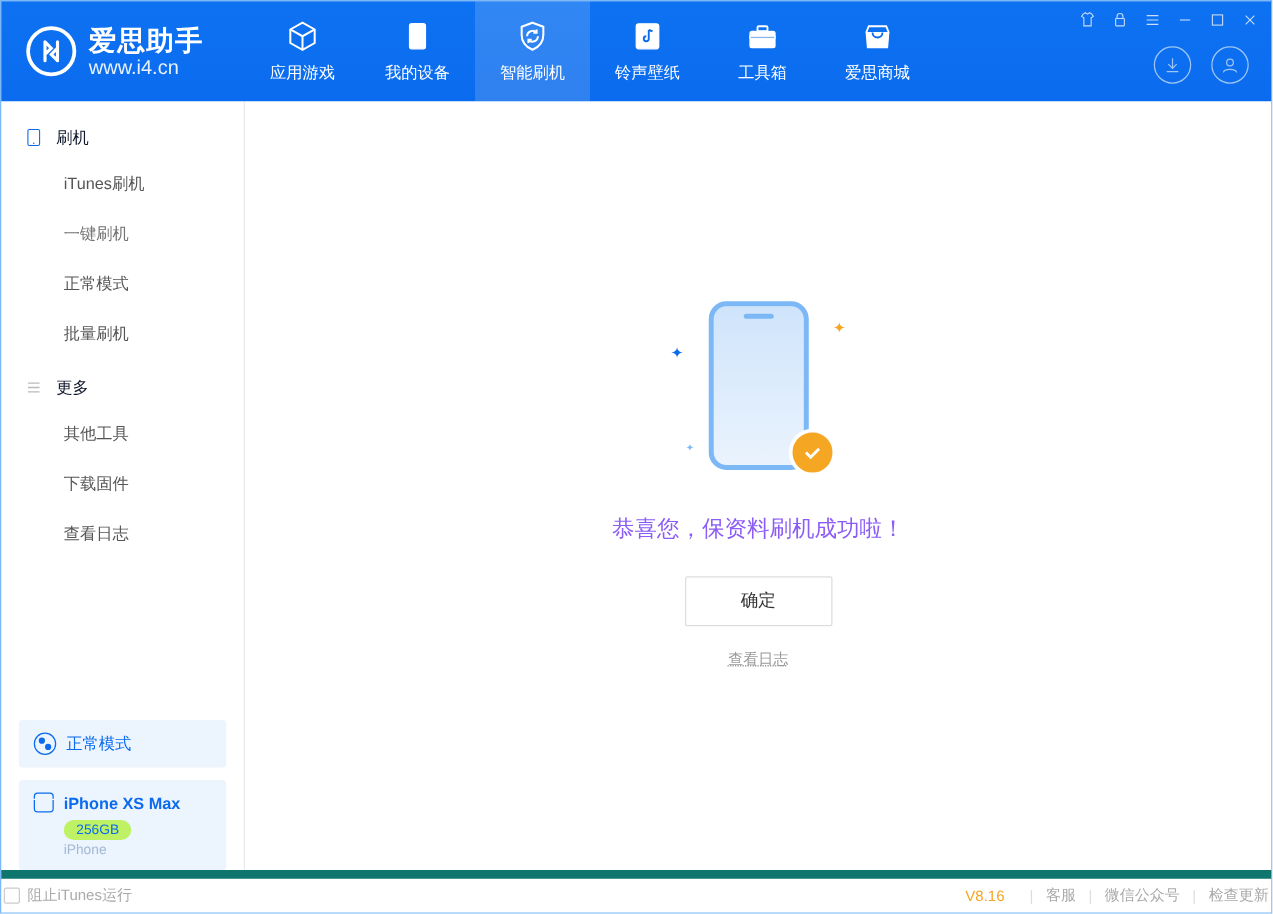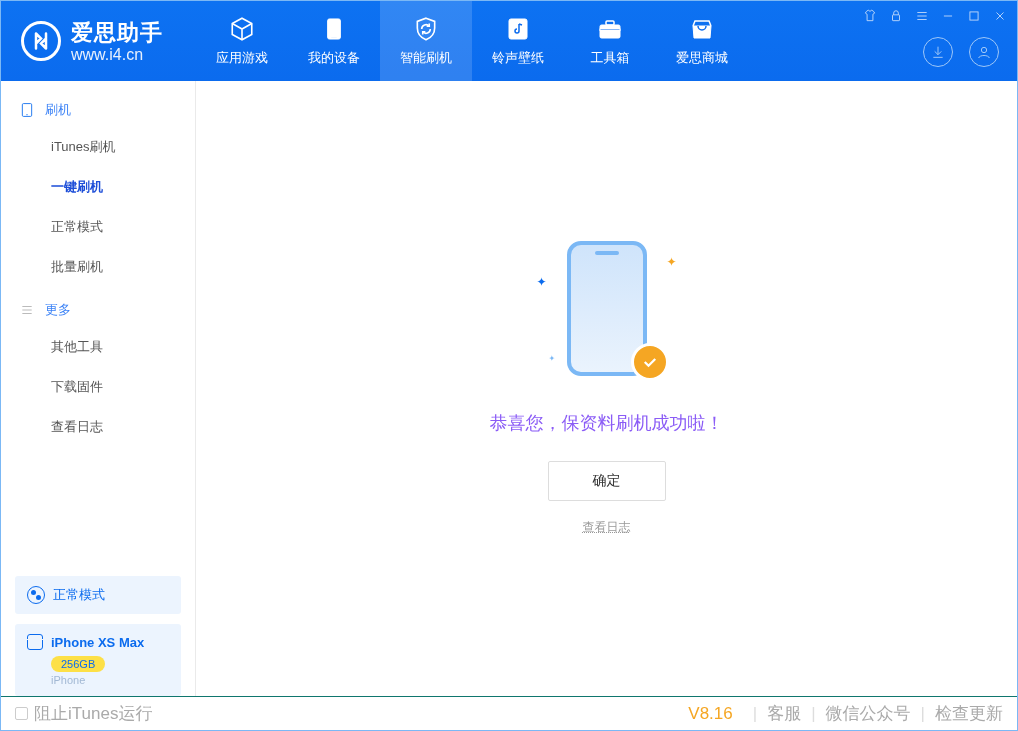--- a/index.html
+++ b/index.html
@@ -20,57 +20,57 @@
 .winctrl { position: absolute; right: 10px; top: 8px; display: flex; gap: 12px; color: #dce9fb; font-size: 14px; align-items: center; }
 .winctrl span { cursor: pointer; opacity:.9; }
 .winctrl svg { width:14px; height:14px; stroke:#dce9fb; fill:none; stroke-width:1.5;}
 .hdr-right { position:absolute; right:18px; bottom:14px; display:flex; gap:16px; }
 .hdr-right .circ { width:30px; height:30px; border:1.5px solid #9ec7f8; border-radius:50%; display:flex; align-items:center; justify-content:center; cursor:pointer;}
 .hdr-right svg { stroke:#9ec7f8; fill:none; stroke-width:1.5;}
 
 .body { flex: 1; display: flex; overflow: hidden; }
 .sidebar { width: 195px; border-right: 1px solid #eaeaea; display: flex; flex-direction: column; font-size: 13px; color: #555; }
 .side-scroll { flex:1; overflow:auto; padding-top: 6px;}
-.grp-title { padding: 14px 18px 8px 18px; display: flex; align-items: center; color: #3b82f6; font-weight: 500; font-size: 13px;}
+.grp-title { padding: 14px 18px 8px 18px; display: flex; align-items: center; color: #0f172a; font-weight: 500; font-size: 13px;}
 .grp-title .gi { width: 16px; height:16px; margin-right: 10px; display:flex; align-items:center; justify-content:center;}
 .sub { padding: 11px 18px 11px 50px; cursor: pointer; color:#555;}
-.sub.active { color: #1d4ed8; font-weight: bold; }
+.sub.active { color: #737373; }
 
 .side-bottom { padding: 12px 14px 0 14px; }
 .mode-card { background:#ecf4fe; border-radius:3px; padding:10px 12px; display:flex; align-items:center; color:#0b6bee; font-size:13px; margin-bottom:10px;}
 .mode-card .mi { width:18px; height:18px; margin-right:8px; border:1.5px solid #0b6bee; border-radius:50%; position:relative;}
 .mode-card .mi:before, .mode-card .mi:after { content:""; position:absolute; background:#0b6bee; width:5px; height:5px; border-radius:50%;}
 .mode-card .mi:before{ top:3px; left:3px;}
 .mode-card .mi:after{ bottom:3px; right:3px;}
 .dev-card { background:#ecf4fe; border-radius:3px; padding:10px 12px; color:#0b6bee; font-size:13px;}
 .dev-card .dn { font-weight:700; display:flex; align-items:flex-end;}
 .dev-card .dico { width:16px; height:16px; border:1.5px solid #0b6bee; border-radius:3px; margin-right:8px; position:relative;}
 .dev-card .dico:before{content:""; position:absolute; left:-4px; right:-4px; top:4px; border-top:1px solid #ecf4fe;}
-.dev-card .cap { display:inline-block; background:#fde047; color:#0b6bee; font-size:11px; border-radius:10px; padding:2px 10px; margin:6px 0 2px 24px;}
+.dev-card .cap { display:inline-block; background:#bef264; color:#0b6bee; font-size:11px; border-radius:10px; padding:2px 10px; margin:6px 0 2px 24px;}
 .dev-card .sub2 { color:#a2b8d4; font-size:11px; margin-left:24px;}
 
 .opt-row { border:2px solid #e74c3c; margin: 18px 10px 12px 10px; padding: 8px 10px; display:flex; gap:14px; font-size:12px; color:#aaa; align-items:center;}
 .chk { display:flex; align-items:center; cursor:pointer;}
 .chk .box { width:13px; height:13px; border:1px solid #ccc; margin-right:6px; border-radius:2px;}
 
 .content { flex:1; position:relative; display:flex; flex-direction:column; align-items:center; justify-content:center;}
 .success-ill { position:relative; width:160px; height:150px; margin-bottom:20px;}
 .phone { position:absolute; left:50%; top:0; transform:translateX(-50%); width:80px; height:135px; border:4px solid #7bb8f5; border-radius:14px; background:linear-gradient(180deg,#cfe4fb 0%, #eaf3fd 100%);}
 .phone:before{content:""; position:absolute; left:50%; top:6px; transform:translateX(-50%); width:24px; height:4px; background:#7bb8f5; border-radius:3px;}
 .badge-ok { position:absolute; right:18px; bottom:10px; width:38px; height:38px; background:#f5a623; border-radius:50%; display:flex; align-items:center; justify-content:center; border:3px solid #fff;}
 .badge-ok svg{ stroke:#fff; fill:none; stroke-width:3; }
 .spark { position:absolute; font-size:12px; color:#f5a623;}
 .spark.s1{ left:10px; top:34px; color:#0b6bee;}
 .spark.s2{ right:10px; top:14px;}
 .spark.s3{ left:22px; bottom:28px; color:#7bb8f5; font-size:8px;}
 .msg { font-size:18px; color:#8b5cf6; margin-bottom:26px;}
 .btn-ok { border:1px solid #ddd; background:#fff; padding:10px 44px; font-size:14px; color:#333; cursor:pointer; border-radius:2px; margin-bottom:18px;}
 .loglink { font-size:12px; color:#999; text-decoration: underline dotted; cursor:pointer;}
 
-.footer { height:34px; border-top:1px solid #0f766e; display:flex; align-items:center; padding:0 14px; font-size:17px; color:#aaa;}
+.footer { height:34px; border-top:7px solid #0f766e; display:flex; align-items:center; padding:0 2px; font-size:12px; color:#aaa;}
 .footer .f-left { display:flex; align-items:center;}
 .footer .f-right { margin-left:auto; display:flex; align-items:center; gap:10px;}
 .footer .ver { color:#f5a623; margin-right:10px;}
 .footer .sep { color:#ddd;}
 .footer a { color:#aaa; cursor:pointer;}
 </style>
 </head>
 <body>
 
 <div class="window">

